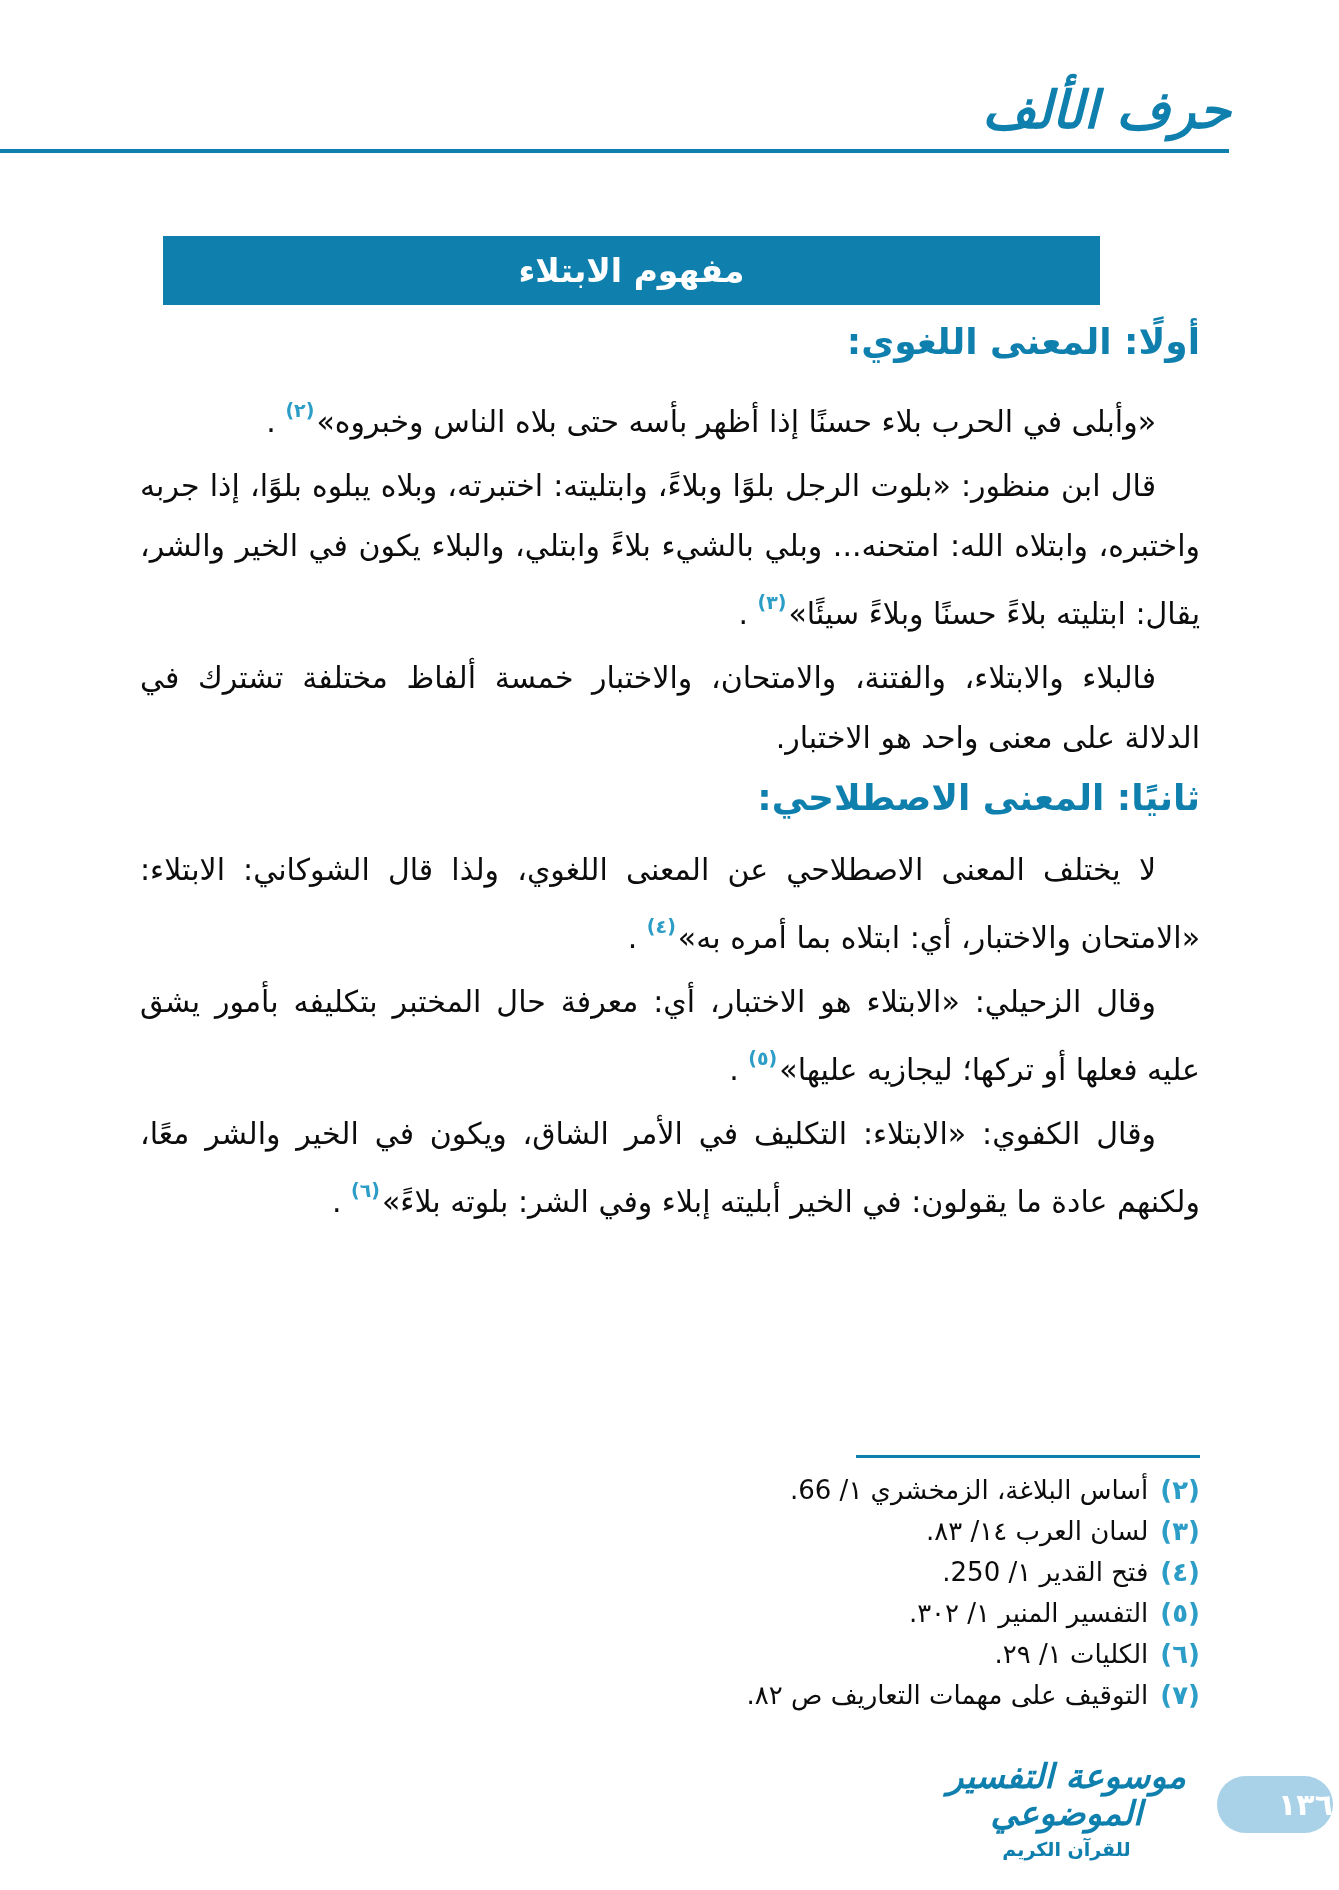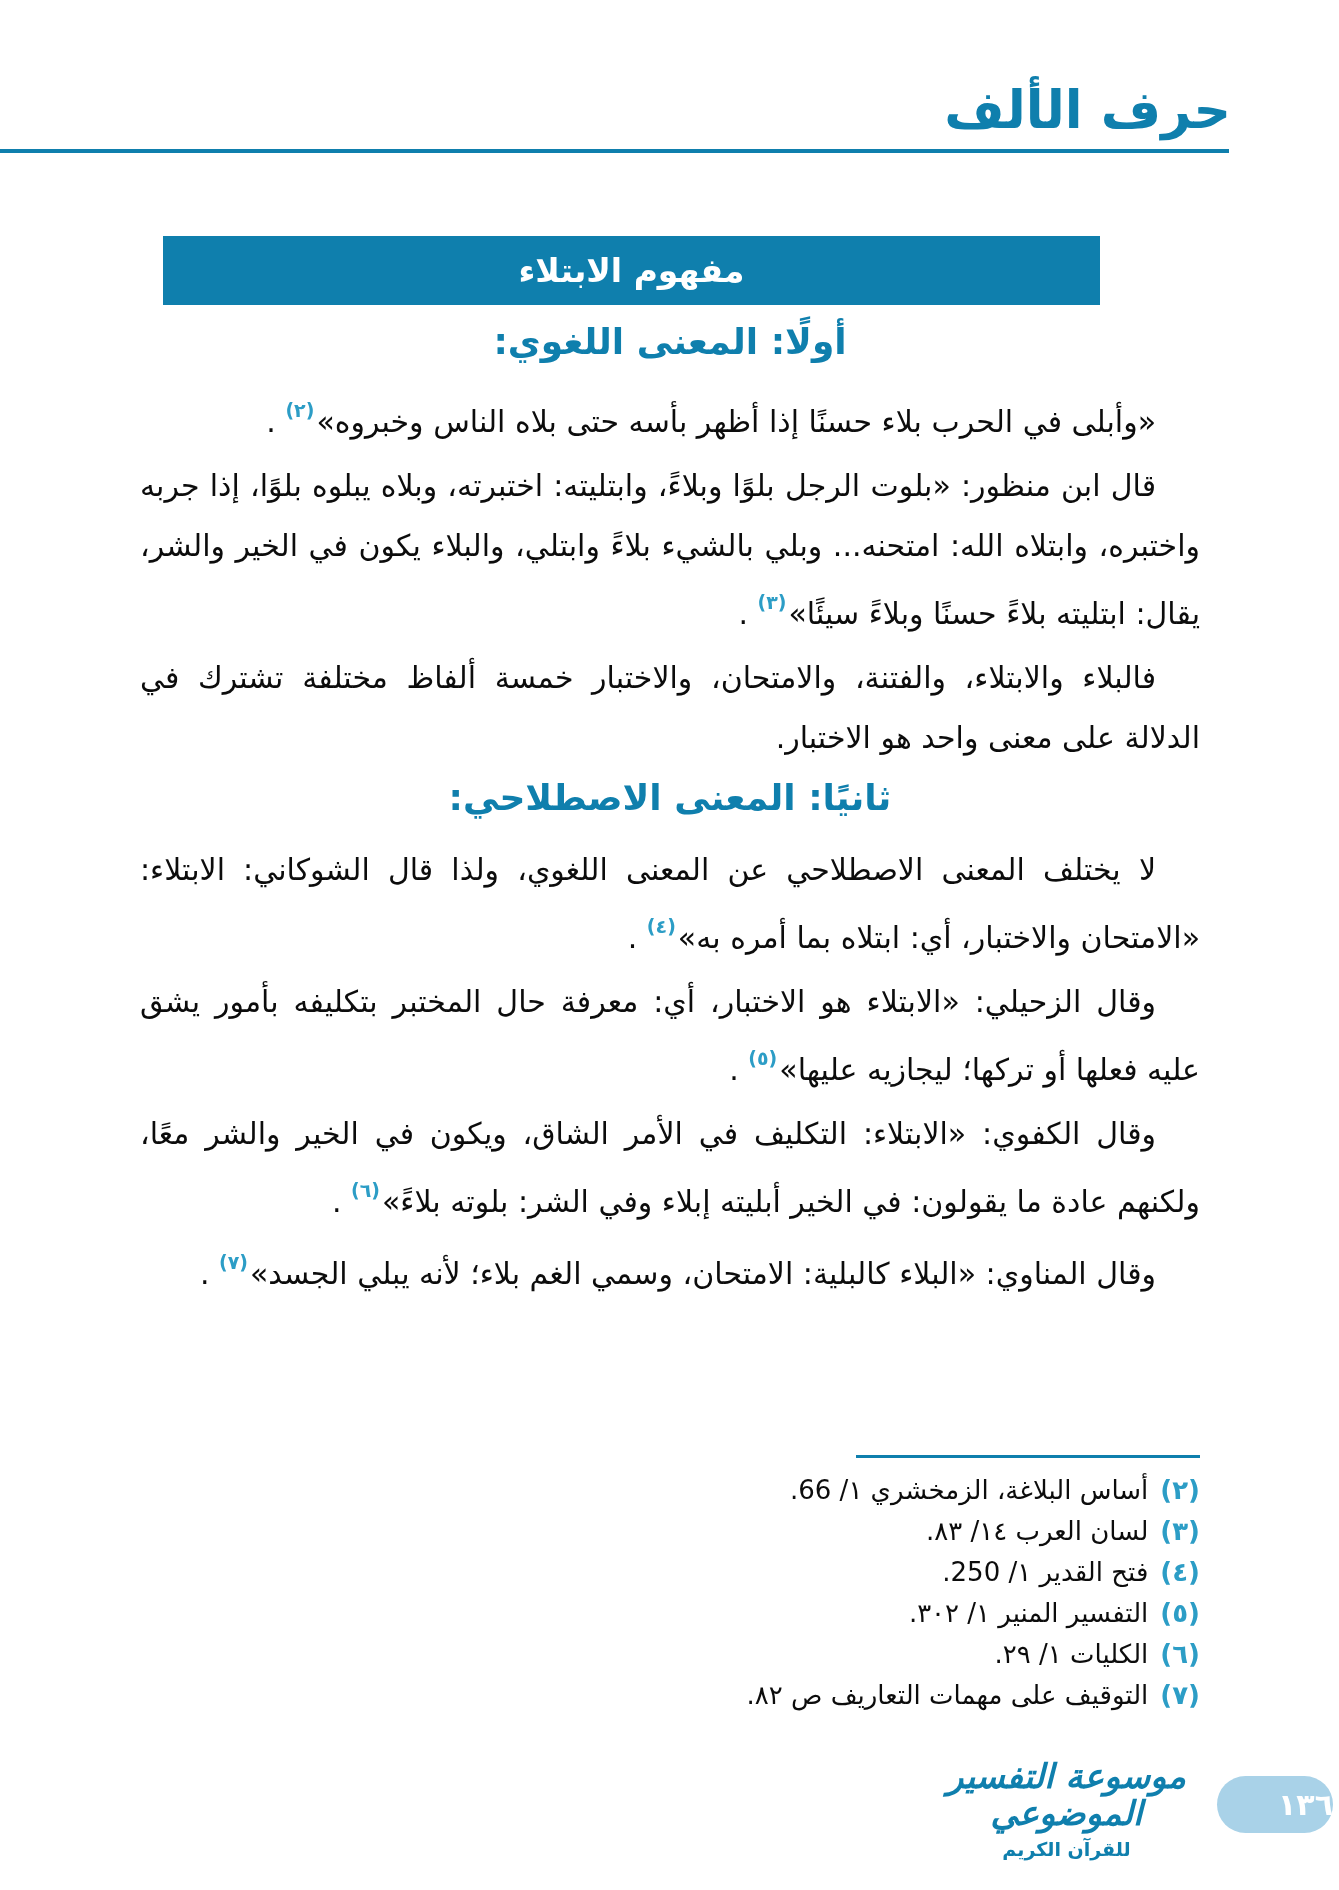--- a/index.html
+++ b/index.html
@@ -19,20 +19,21 @@
     font-family:"DejaVu Sans", sans-serif;
     direction:rtl;
   }
   
   .header-title{
     position:absolute;
     top:84px;right:108px;
     color:var(--accent);
     font-size:52px;
     font-weight:bold;
+    font-style:italic;
     letter-spacing:-2px;
     line-height:1;
     text-align:right;
   }
   .header-rule{
     position:absolute;
     top:149px;left:0;
     width:1229px;height:4px;
     background:var(--accent);
   }
@@ -56,21 +57,21 @@
     direction:rtl;
     text-align:justify;
     color:#0c0c0c;
   }
   .section-heading{
     color:var(--accent);
     font-size:36px;
     font-weight:bold;
     margin:0 0 16px 0;
     line-height:52px;
-    text-align:center;
+    text-align:right;
   }
   .para{
     font-size:30px;
     line-height:60px;
     margin:0 0 4px 0;
     text-indent:44px;
   }
   .para sup.note{
     color:var(--note);
     font-size:19px;
@@ -154,21 +155,20 @@
         <p class="para"><span>«وأبلى في الحرب بلاء حسنًا إذا أظهر بأسه حتى بلاه الناس وخبروه»</span><sup class="note">(٢)</sup><span> .</span></p>
         <p class="para"><span>قال ابن منظور: «بلوت الرجل بلوًا وبلاءً، وابتليته: اختبرته، وبلاه يبلوه بلوًا، إذا جربه واختبره، وابتلاه الله: امتحنه... وبلي بالشيء بلاءً وابتلي، والبلاء يكون في الخير والشر، يقال: ابتليته بلاءً حسنًا وبلاءً سيئًا»</span><sup class="note">(٣)</sup><span> .</span></p>
         <p class="para"><span>فالبلاء والابتلاء، والفتنة، والامتحان، والاختبار خمسة ألفاظ مختلفة تشترك في الدلالة على معنى واحد هو الاختبار.</span></p>
       </div>
 
     <h2 class="section-heading">ثانيًا: المعنى الاصطلاحي:</h2>
     <div id="paras-terminological">
         <p class="para"><span>لا يختلف المعنى الاصطلاحي عن المعنى اللغوي، ولذا قال الشوكاني: الابتلاء: «الامتحان والاختبار، أي: ابتلاه بما أمره به»</span><sup class="note">(٤)</sup><span> .</span></p>
         <p class="para"><span>وقال الزحيلي: «الابتلاء هو الاختبار، أي: معرفة حال المختبر بتكليفه بأمور يشق عليه فعلها أو تركها؛ ليجازيه عليها»</span><sup class="note">(٥)</sup><span> .</span></p>
         <p class="para"><span>وقال الكفوي: «الابتلاء: التكليف في الأمر الشاق، ويكون في الخير والشر معًا، ولكنهم عادة ما يقولون: في الخير أبليته إبلاء وفي الشر: بلوته بلاءً»</span><sup class="note">(٦)</sup><span> .</span></p>
-        <p class="para"><span>وقال المناوي: «البلاء كالبلية: الامتحان، وسمي الغم بلاء؛ لأنه يبلي الجسد»</span><sup class="note">(٧)</sup><span> .</span></p>
       </div>
   </div>
 
   <div class="footnote-rule"></div>
 
   <div class="footnotes" id="footnotes-list">
       <div class="footnote"><span class="fn-num">(٢)</span><span class="fn-text">أساس البلاغة، الزمخشري ١/ 66.</span></div>
       <div class="footnote"><span class="fn-num">(٣)</span><span class="fn-text">لسان العرب ١٤/ ٨٣.</span></div>
       <div class="footnote"><span class="fn-num">(٤)</span><span class="fn-text">فتح القدير ١/ 250.</span></div>
       <div class="footnote"><span class="fn-num">(٥)</span><span class="fn-text">التفسير المنير ١/ ٣٠٢.</span></div>

